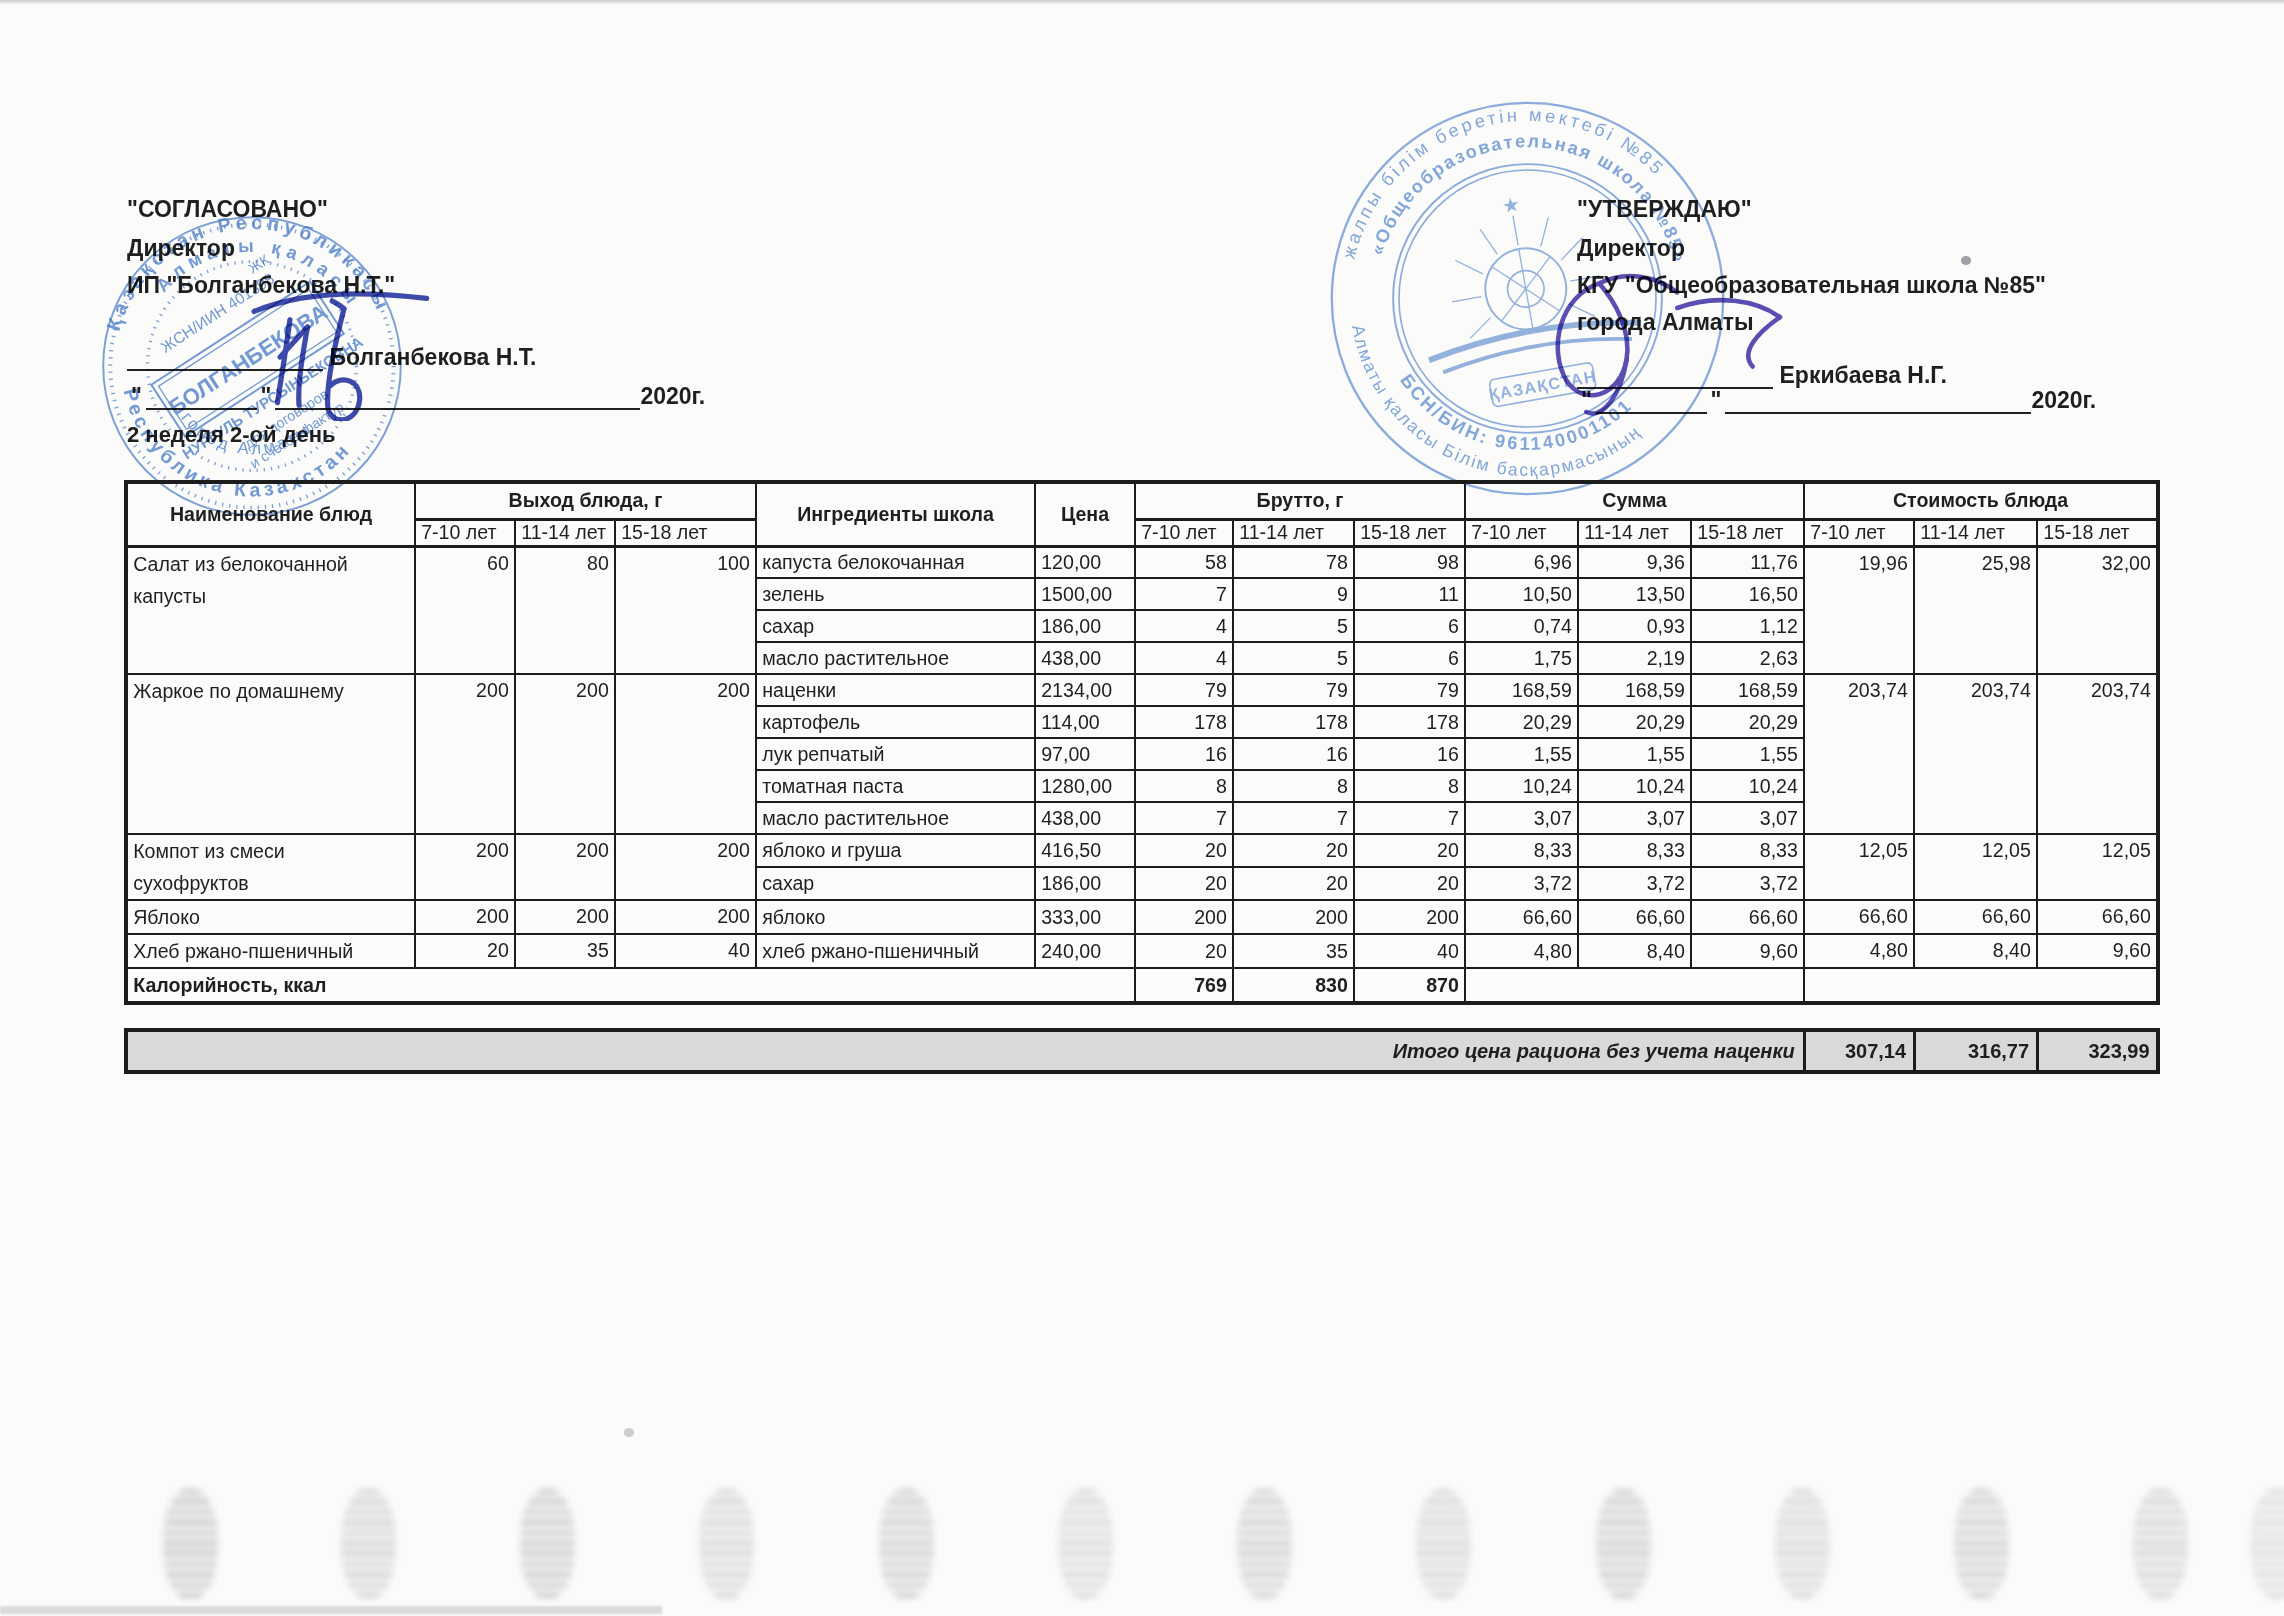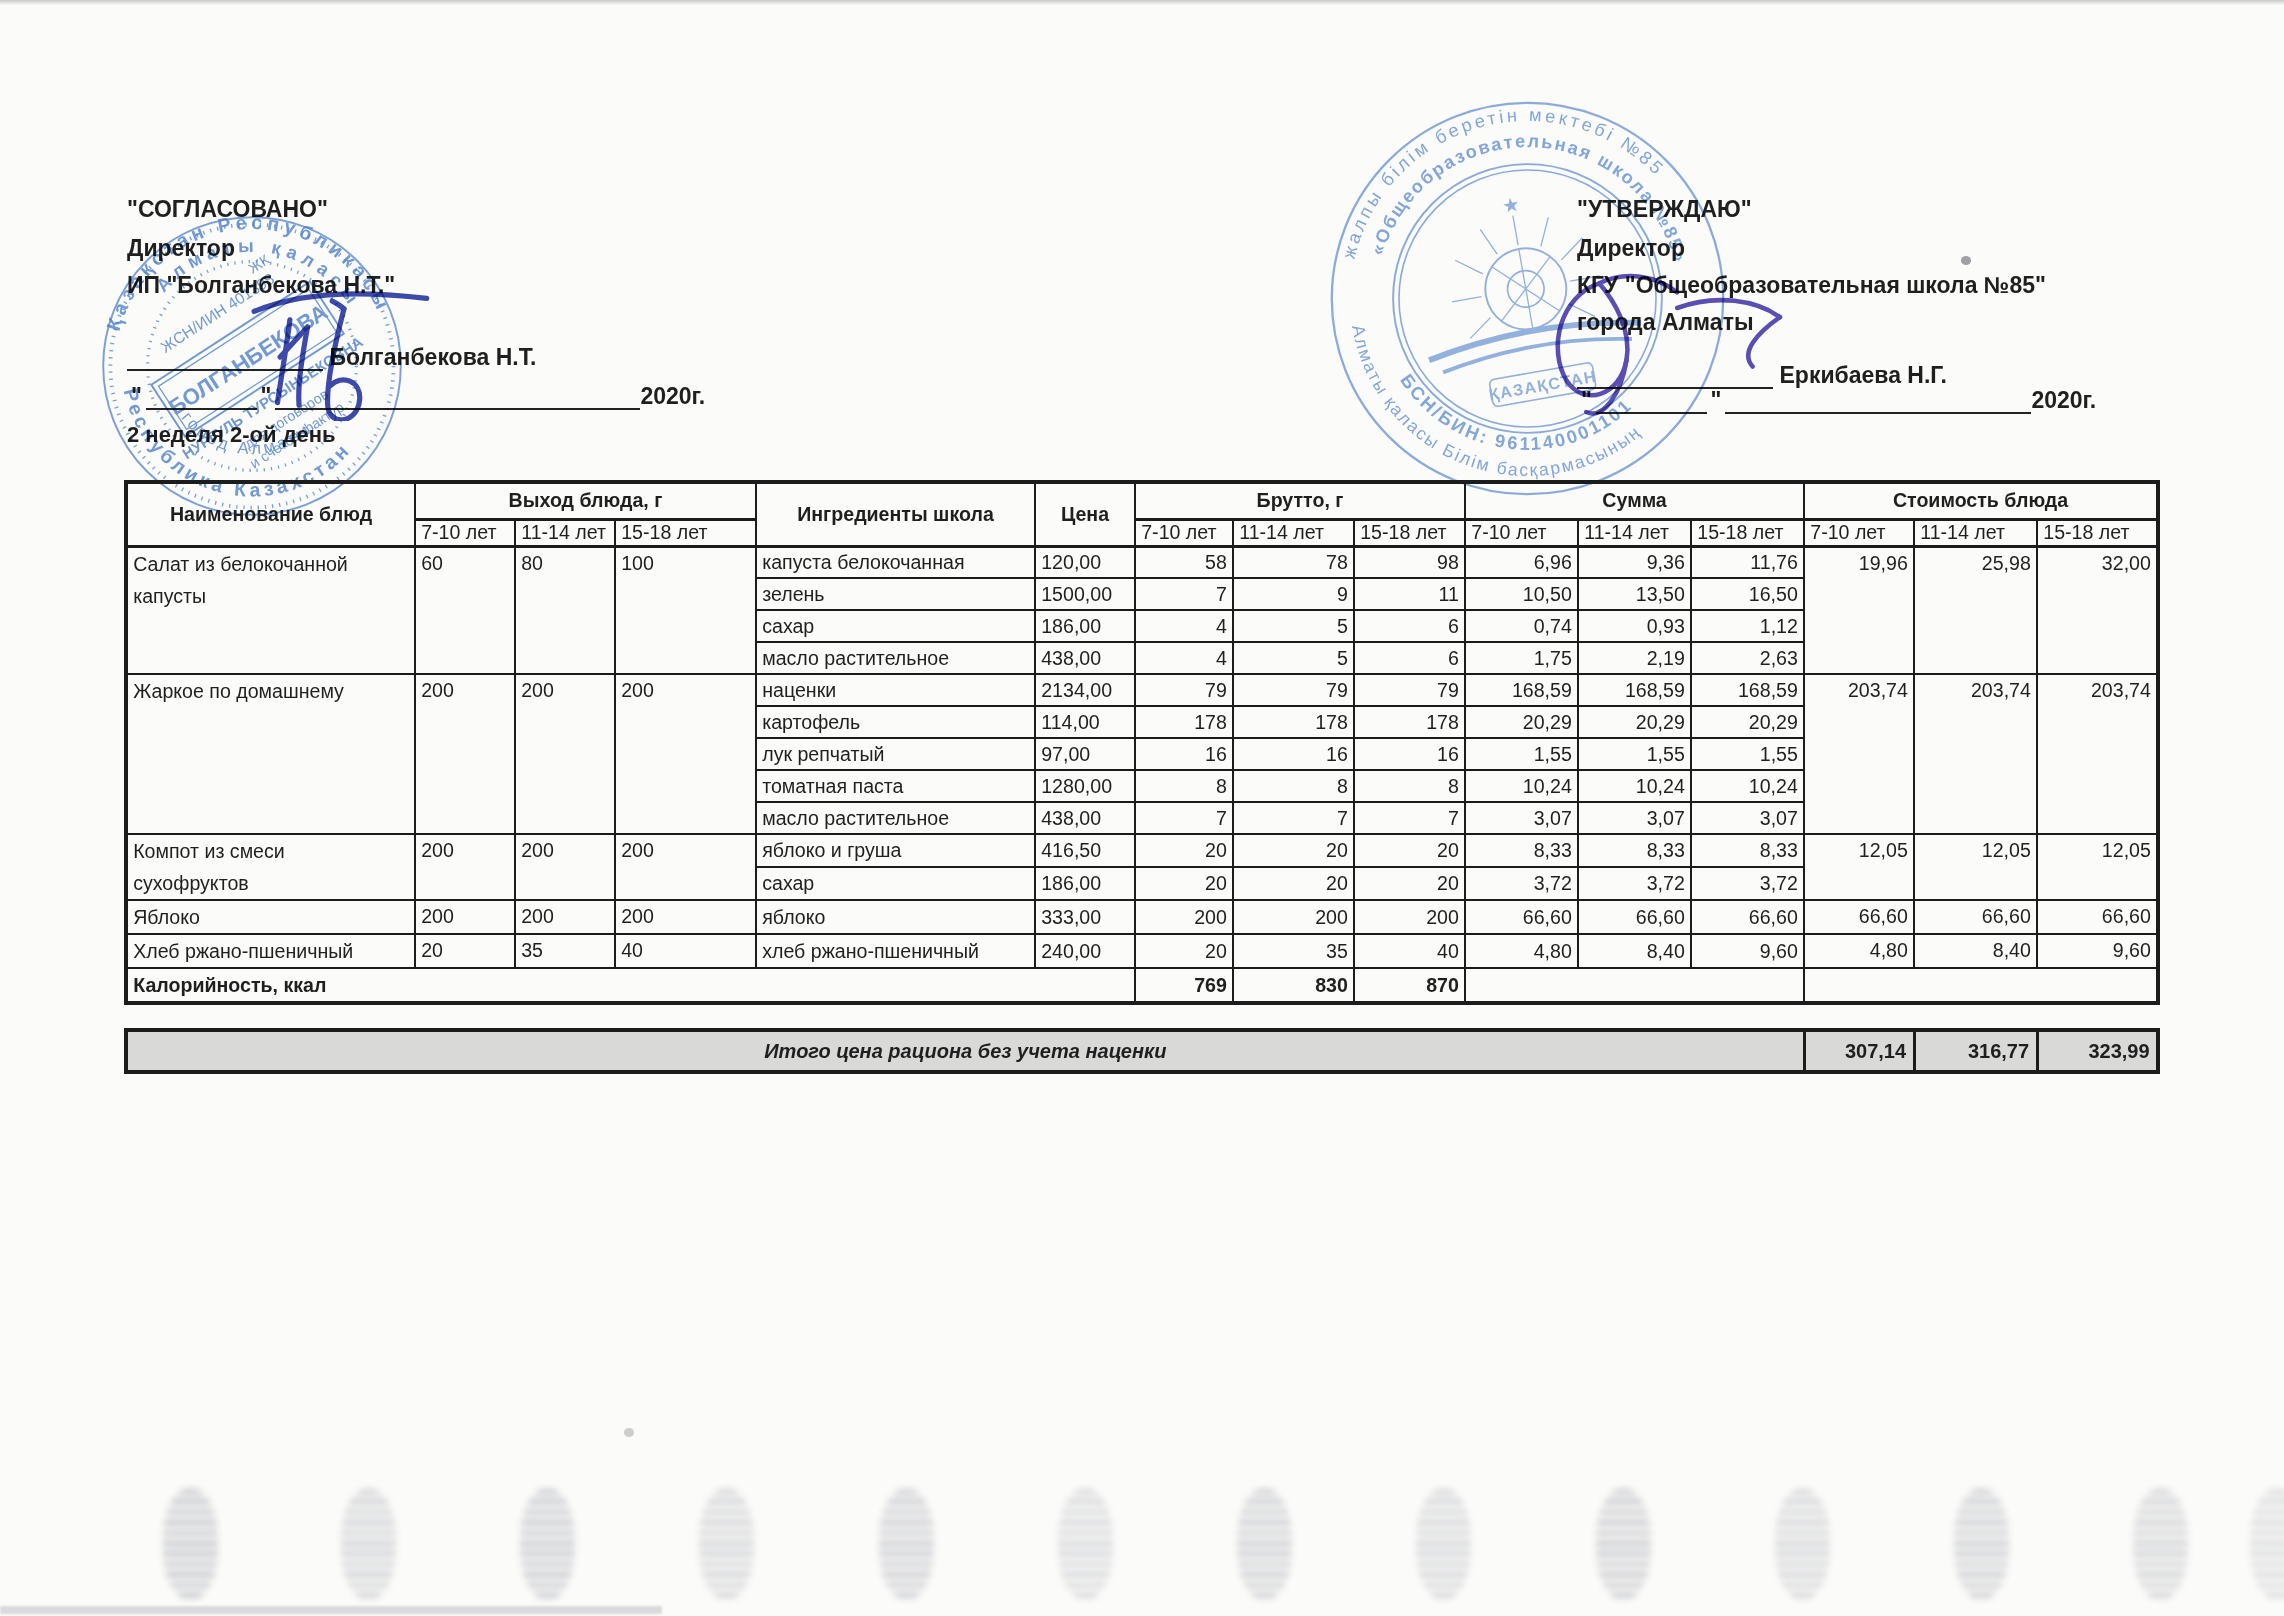--- a/index.html
+++ b/index.html
@@ -21,32 +21,32 @@
   #menu-table{position:absolute;left:124px;top:480px;width:2034px;border:4.6px solid #1c1c1c;}
   #menu-table th,#menu-table td{border:2.6px solid #1c1c1c;font-size:19.6px;overflow:hidden;padding:0 5.2px;}
   #menu-table thead th{border-bottom-width:3.3px;}
   .hrow1{height:37px;}
   .hrow2{height:27px;}
   th.hc{font-weight:700;text-align:center;padding:0 2.6px;}
   th.age{font-weight:400;text-align:left;font-size:19px;padding:0 3.9px;}
   .ing-row{height:32px;}
   tr.dish-start td{border-top-width:4.6px;}
   .name-cell{vertical-align:top;text-align:left;line-height:32px;white-space:pre-line;padding:0 5.2px;}
-  .out-cell{vertical-align:top;text-align:left;line-height:31px;margin-left:14px;}
+  .out-cell{vertical-align:top;text-align:right;line-height:31px;margin-left:14px;}
   .ing-cell{text-align:left;}
   .price-cell{text-align:left;}
   .num-cell{text-align:right;}
   .cost-cell{text-align:right;vertical-align:top;line-height:31px;}
   .cal-row{height:35px;}
   .cal-label{font-weight:700;text-align:left;}
   .cal-num{font-weight:700;text-align:right;}
 
   #totals-table{position:absolute;left:124px;top:1028px;width:2034px;border:4.6px solid #1c1c1c;}
   #totals-table td{border:3.3px solid #1c1c1c;background:#d9d9d8;font-size:20px;height:38px;overflow:hidden;}
-  .tot-label{font-weight:700;font-style:italic;text-align:center;padding:0 7.8px;}
+  .tot-label{font-weight:700;font-style:italic;text-align:right;padding:0 7.8px;}
   .tot-num{font-weight:700;text-align:right;padding:0 6.5px;}
 
   
   .stamp,.sig{position:absolute;mix-blend-mode:multiply;pointer-events:none;}
   .stamp text{font-family:"Liberation Sans",sans-serif;}
 
   
   .smudge{position:absolute;width:55px;height:110px;border-radius:45%;
      background:repeating-linear-gradient(180deg, rgba(84,88,108,.34) 0 4.6px, rgba(84,88,108,.06) 4.6px 10.4px);
      filter:blur(3.3px);}

